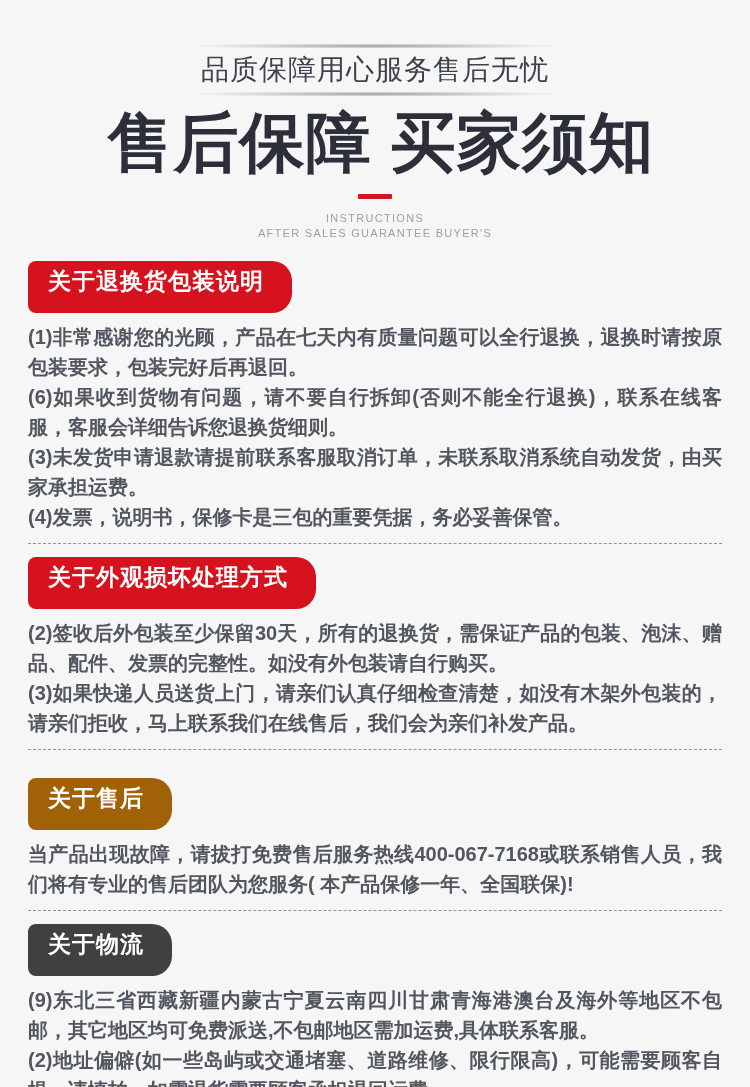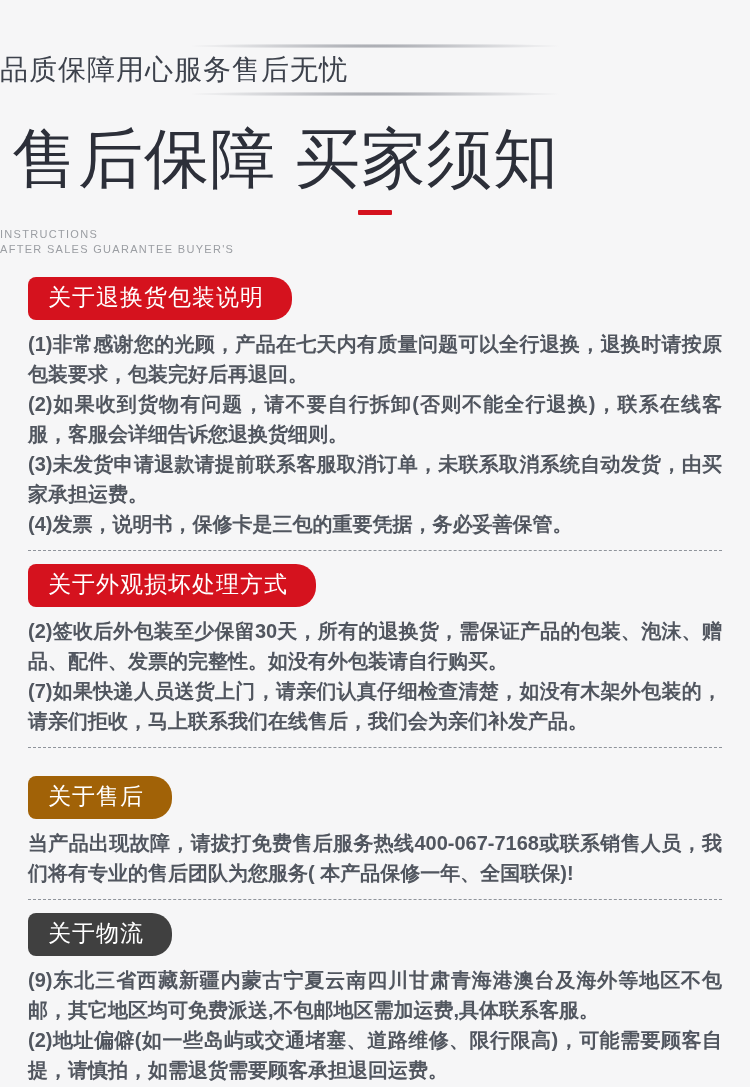--- a/index.html
+++ b/index.html
@@ -7,43 +7,43 @@
     padding: 0;
   }
   body {
     width: 750px;
     height: 1087px;
     background: #f6f6f7;
     overflow: hidden;
     font-family: "Liberation Sans", "DejaVu Sans", sans-serif;
   }
   .hero {
-    text-align: left;
+    text-align: center;
     padding-top: 44px;
   }
   .hr-shadow {
     width: 520px;
     height: 4px;
     margin: 0 auto;
     background: radial-gradient(ellipse 50% 100% at center, rgba(70,75,88,0.50) 0%, rgba(70,75,88,0.18) 45%, rgba(70,75,88,0) 72%);
   }
   .subtitle {
     font-size: 28px;
     line-height: 44px;
     color: #3d424c;
     letter-spacing: 1px;
     font-weight: 500;
   }
   .title {
     font-size: 65px;
     line-height: 86px;
-    font-weight: normal;
+    font-weight: bold;
     color: #2c2f39;
     letter-spacing: 1px;
-    margin-top: 20px;
+    margin-top: 4px;
     padding-left: 12px;
   }
   .red-dash {
     width: 34px;
     height: 5px;
     margin: 8px auto 12px auto;
     border-radius: 1px;
   }
   .caption {
     font-size: 11px;
@@ -52,23 +52,23 @@
     color: #9b9ea3;
   }
   .content {
     padding: 0 28px;
     margin-top: 20px;
   }
   .badge {
     display: inline-block;
     color: #ffffff;
     font-size: 23px;
-    font-weight: normal;
+    font-weight: bold;
     line-height: 40px;
-    height: 43px;
+    height: 52px;
     padding: 0 28px 0 20px;
     border-radius: 8px 20px 20px 8px;
     letter-spacing: 1px;
   }
   .section .body {
     margin-top: 9px;
   }
   .section p {
     margin: 0;
     font-size: 20px;
@@ -96,33 +96,33 @@
   <div class="caption">INSTRUCTIONS</div>
   <div class="caption">AFTER SALES GUARANTEE BUYER'S</div>
 </div>
 
 <div class="content">
 
   <div class="section">
     <span class="badge" style="background: rgb(213, 18, 30);">关于退换货包装说明</span>
     <div class="body">
       <p>(1)非常感谢您的光顾，产品在七天内有质量问题可以全行退换，退换时请按原包装要求，包装完好后再退回。</p>
-      <p>(2)如果收到货物有问题，请不要自行拆卸(否则不能全行退换)，联系在线客服，客服会详细告诉您退换货细则。</p>
+      <p>(6)如果收到货物有问题，请不要自行拆卸(否则不能全行退换)，联系在线客服，客服会详细告诉您退换货细则。</p>
       <p>(3)未发货申请退款请提前联系客服取消订单，未联系取消系统自动发货，由买家承担运费。</p>
       <p>(4)发票，说明书，保修卡是三包的重要凭据，务必妥善保管。</p>
     </div>
   </div>
 
   <hr class="divider">
 
   <div class="section">
     <span class="badge" style="background: rgb(213, 18, 30);">关于外观损坏处理方式</span>
     <div class="body">
       <p>(2)签收后外包装至少保留30天，所有的退换货，需保证产品的包装、泡沫、赠品、配件、发票的完整性。如没有外包装请自行购买。</p>
-      <p>(7)如果快递人员送货上门，请亲们认真仔细检查清楚，如没有木架外包装的，请亲们拒收，马上联系我们在线售后，我们会为亲们补发产品。</p>
+      <p>(3)如果快递人员送货上门，请亲们认真仔细检查清楚，如没有木架外包装的，请亲们拒收，马上联系我们在线售后，我们会为亲们补发产品。</p>
     </div>
   </div>
 
   <hr class="divider">
 
   <div class="section">
     <span class="badge" style="background: #a16207; margin-top: 15px;">关于售后</span>
     <div class="body">
       <p>当产品出现故障，请拔打免费售后服务热线400-067-7168或联系销售人员，我们将有专业的售后团队为您服务( 本产品保修一年、全国联保)!</p>
     </div>

